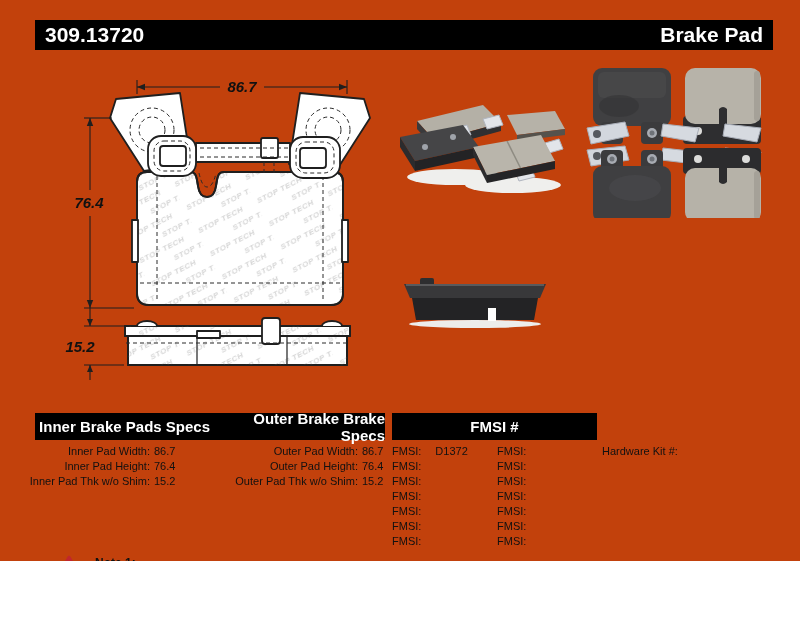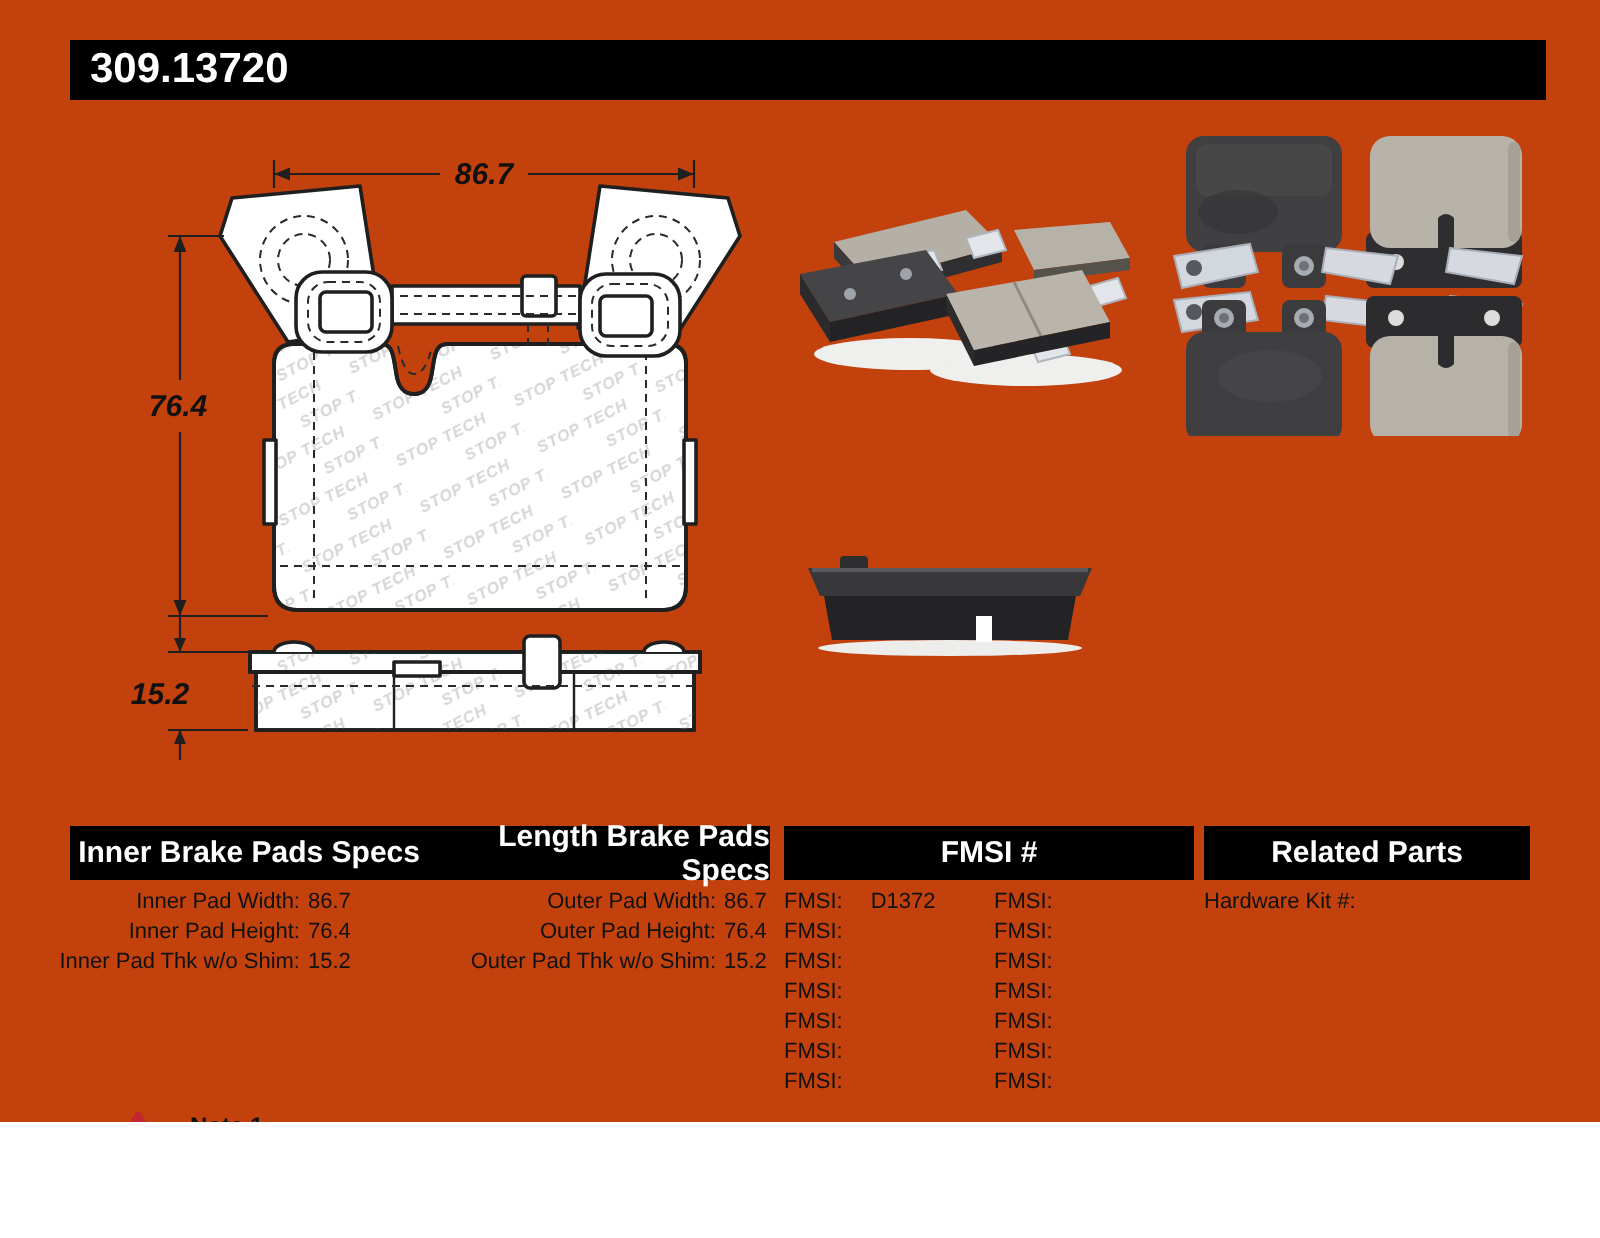--- a/index.html
+++ b/index.html
@@ -44,20 +44,21 @@
   .dimtext { font:italic bold 15px "Liberation Sans",sans-serif; fill:#111; }
   .wmtext { font:italic bold 8px "Liberation Sans",sans-serif; fill:#d5d5d5; letter-spacing:.5px; }
 </style>
 </head>
 <body>
 
 <div class="sheet">
 
   <div class="topbar">
     <span>309.13720</span>
+    <span>Brake Pad</span>
   </div>
 
   <svg style="left:40px;top:70px;" width="340" height="310" viewBox="0 0 340 310">
     <defs>
       <pattern id="wmpat" width="66" height="26" patternUnits="userSpaceOnUse" patternTransform="rotate(-27)">
         <text x="2" y="10" class="wmtext">STOP TECH</text>
         <text x="34" y="23" class="wmtext">STOP TECH</text>
       </pattern>
       <clipPath id="bodyclip">
         <path d="M107,102 L150,102 C155,102 156,105 157,110 L158,116 C159,124 162,127 167,127 C172,127 175,124 176,116 L177,110 C178,105 179,102 184,102 L293,102 Q303,102 303,112 L303,223 Q303,235 291,235 L109,235 Q97,235 97,223 L97,112 Q97,102 107,102 Z"></path>
@@ -227,27 +228,24 @@
     <ellipse cx="85" cy="54" rx="66" ry="4" fill="#ededeb"></ellipse>
     <rect x="30" y="8" width="14" height="8" rx="2" fill="#2e2e30"></rect>
     <polygon points="14,14 156,14 150,28 20,28" fill="#38383a"></polygon>
     <line x1="16" y1="15" x2="154" y2="15" stroke="#5a5a5c" stroke-width="2"></line>
     <polygon points="22,28 148,28 144,50 26,50" fill="#232325"></polygon>
     <rect x="98" y="38" width="8" height="13" fill="#ffffff"></rect>
   </svg>
 
   <div class="thdr" id="hdr-pads">
     <span>Inner Brake Pads Specs</span>
-    <span>Length Brake Pads Specs</span>
+    <span>Outer Brake Brake Specs</span>
   </div>
   <div class="thdr" id="hdr-fmsi">
     <span>FMSI #</span>
-  </div>
-  <div class="thdr" id="hdr-related">
-    <span>Related Parts</span>
   </div>
 
   <div class="spec-col" id="col-inner">
     <div class="srow">
         <span class="lbl">Inner Pad Width:</span>
         <span class="val">86.7</span>
       </div>
     <div class="srow">
         <span class="lbl">Inner Pad Height:</span>
         <span class="val">76.4</span>

